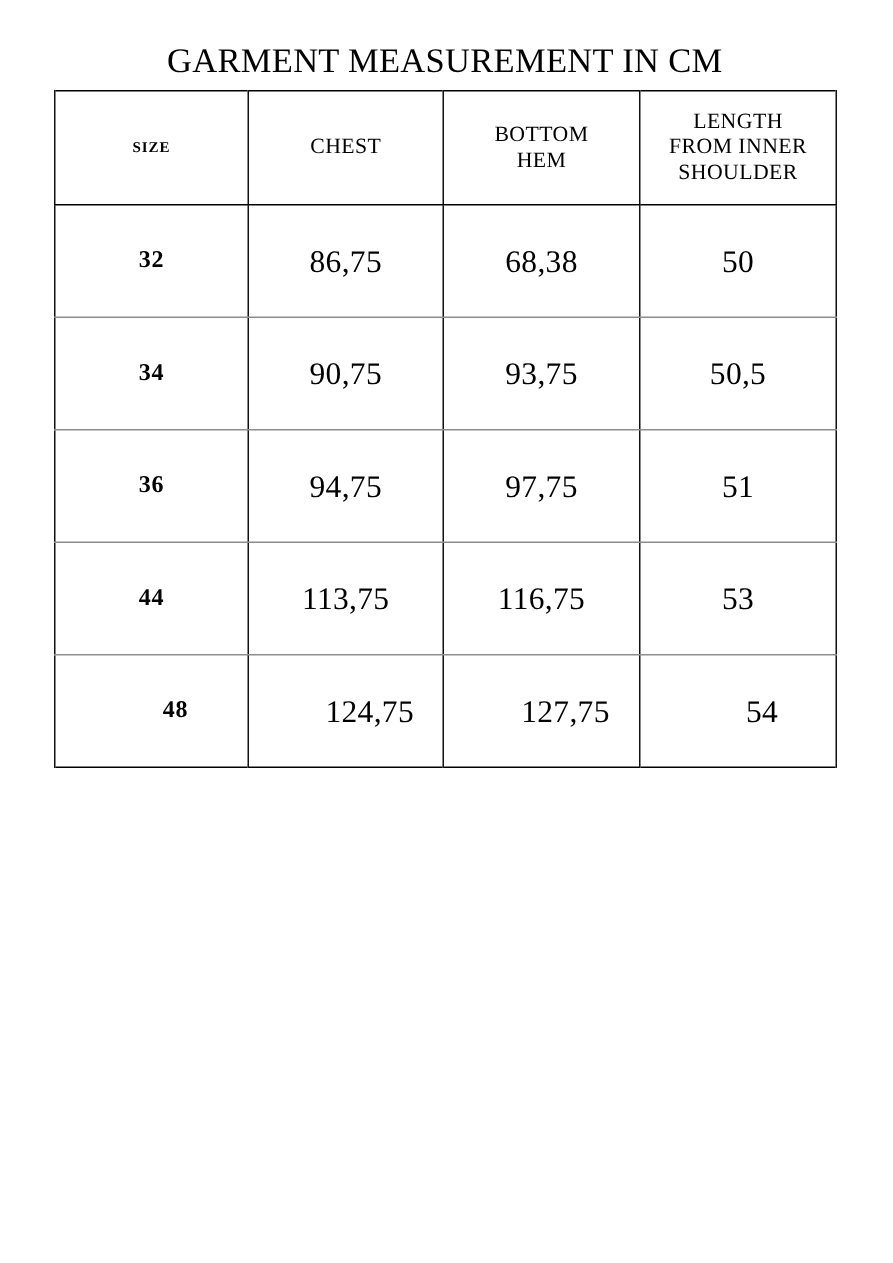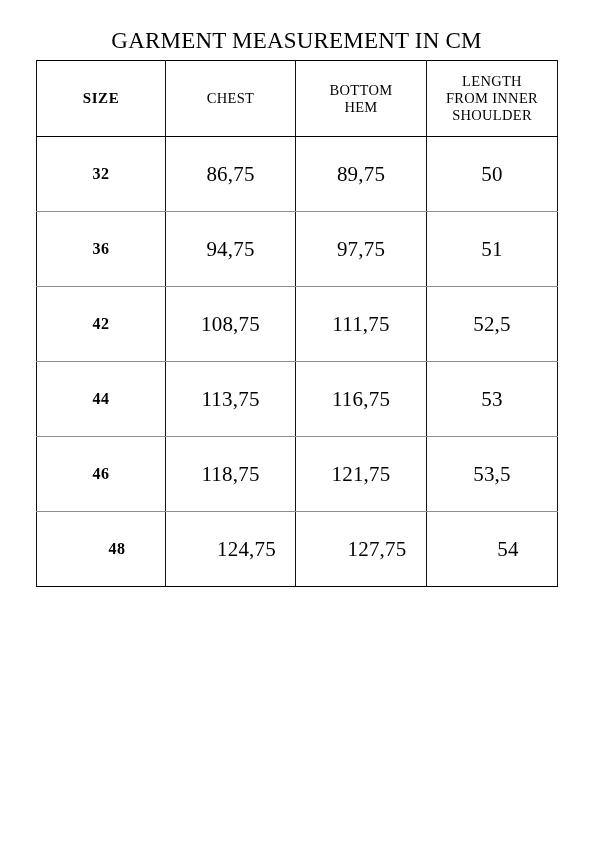--- a/index.html
+++ b/index.html
@@ -72,21 +72,21 @@
   .measure-table thead th {
     height: 75px;
     border-bottom: 1.5px solid #000000;
     font-size: 14.5px;
     font-weight: 400;
     line-height: 17px;
     letter-spacing: 0.3px;
   }
   .measure-table thead th.th-size {
     font-weight: 700;
-    font-size: 15px;
+    font-size: 10px;
     letter-spacing: 0.6px;
   }
   .th-line { display: block; }
 
   
   .measure-table tbody td {
     height: 74px;
     border-top: 1.1px solid #8d8d8d;
     border-bottom: 1.1px solid #8d8d8d;
     font-size: 21px;
@@ -139,46 +139,40 @@
           <span class="th-line">FROM INNER</span>
           <span class="th-line">SHOULDER</span>
         </th>
       </tr>
     </thead>
 
     <tbody>
       <tr>
         <td class="cell-size">32</td>
         <td>86,75</td>
-        <td>89,75</td>
+        <td>68,38</td>
         <td>50</td>
+      </tr>
+      <tr>
+        <td class="cell-size">34</td>
+        <td>90,75</td>
+        <td>93,75</td>
+        <td>50,5</td>
       </tr>
       <tr>
         <td class="cell-size">36</td>
         <td>94,75</td>
         <td>97,75</td>
         <td>51</td>
       </tr>
       <tr>
-        <td class="cell-size">42</td>
-        <td>108,75</td>
-        <td>111,75</td>
-        <td>52,5</td>
-      </tr>
-      <tr>
         <td class="cell-size">44</td>
         <td>113,75</td>
         <td>116,75</td>
         <td>53</td>
-      </tr>
-      <tr>
-        <td class="cell-size">46</td>
-        <td>118,75</td>
-        <td>121,75</td>
-        <td>53,5</td>
       </tr>
       <tr>
         <td class="cell-size">48</td>
         <td>124,75</td>
         <td>127,75</td>
         <td>54</td>
       </tr>
     </tbody>
   </table>
 

